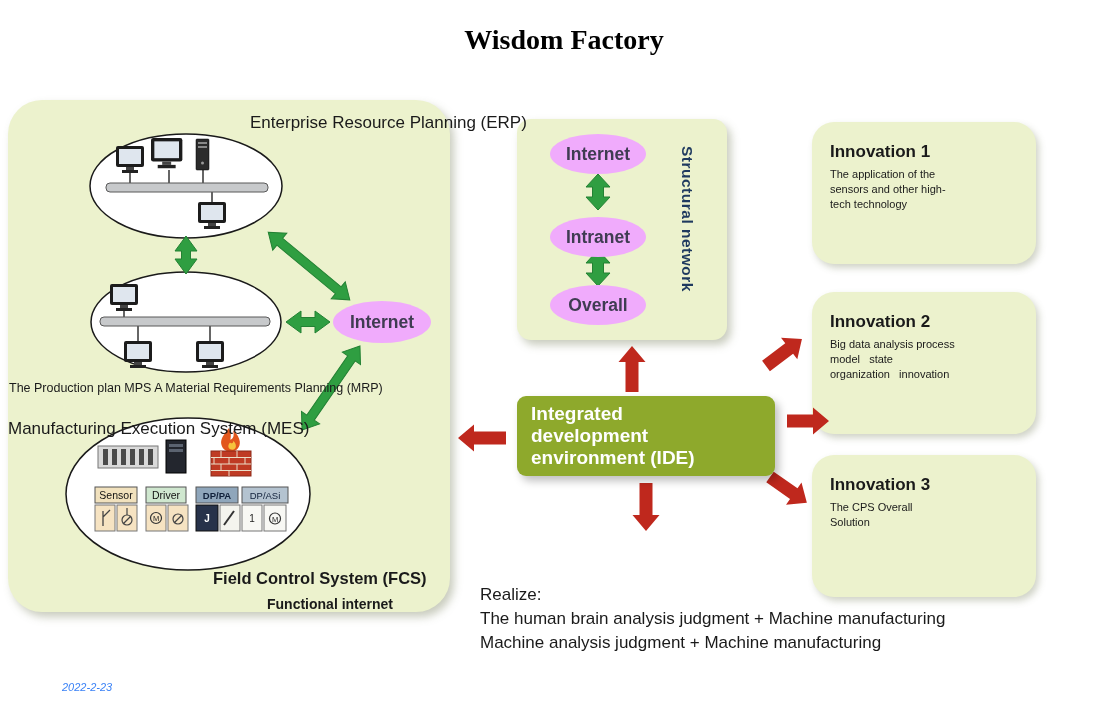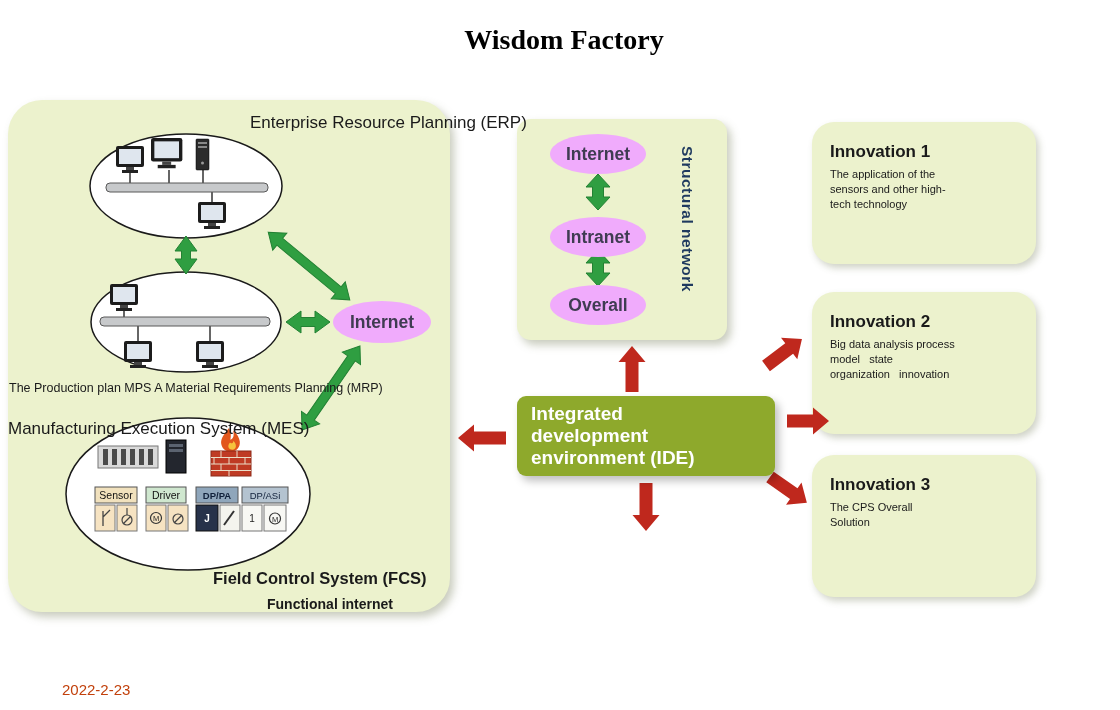--- a/index.html
+++ b/index.html
@@ -46,21 +46,21 @@
     position:absolute;left:678px;top:146px;height:180px;z-index:3;
     writing-mode:vertical-rl;font-weight:700;font-size:15.5px;color:#1f3a5f;letter-spacing:.5px;
   }
   .ide-box{
     position:absolute;left:517px;top:396px;width:258px;height:80px;z-index:3;
     background:#8ea92c;border-radius:9px;box-sizing:border-box;padding:7px 14px;
     color:#ffffff;font-weight:700;font-size:19px;line-height:1.17;white-space:pre-wrap;
     box-shadow:4px 5px 8px rgba(0,0,0,.25);
   }
   .realize{position:absolute;left:480px;top:583px;z-index:3;font-size:17px;line-height:1.42;}
-  .date{position:absolute;left:62px;top:681px;z-index:3;font-size:15px;color:#c2410c;}
+  .date{position:absolute;left:62px;top:681px;z-index:3;font-size:11px;color:#3b82f6;font-style:italic;}
   svg text{font-family:"Liberation Sans",sans-serif;}
 </style>
 </head>
 <body>
 
 <div class="canvas">
 
   <div class="title">Wisdom Factory</div>
 
   <div class="panel left-panel"></div>
@@ -254,16 +254,21 @@
     <div class="innov-body">Big data analysis process
 model   state
 organization   innovation</div>
   </div>
   <div class="innov innov-3">
     <div class="innov-title">Innovation 3</div>
     <div class="innov-body">The CPS Overall
 Solution</div>
   </div>
 
+  <div class="realize">
+    <div>Realize:</div>
+    <div>The human brain analysis judgment + Machine manufacturing</div>
+    <div>Machine analysis judgment + Machine manufacturing</div>
+  </div>
 
   <div class="date">2022-2-23</div>
 
 </div>
 
 </body></html>

